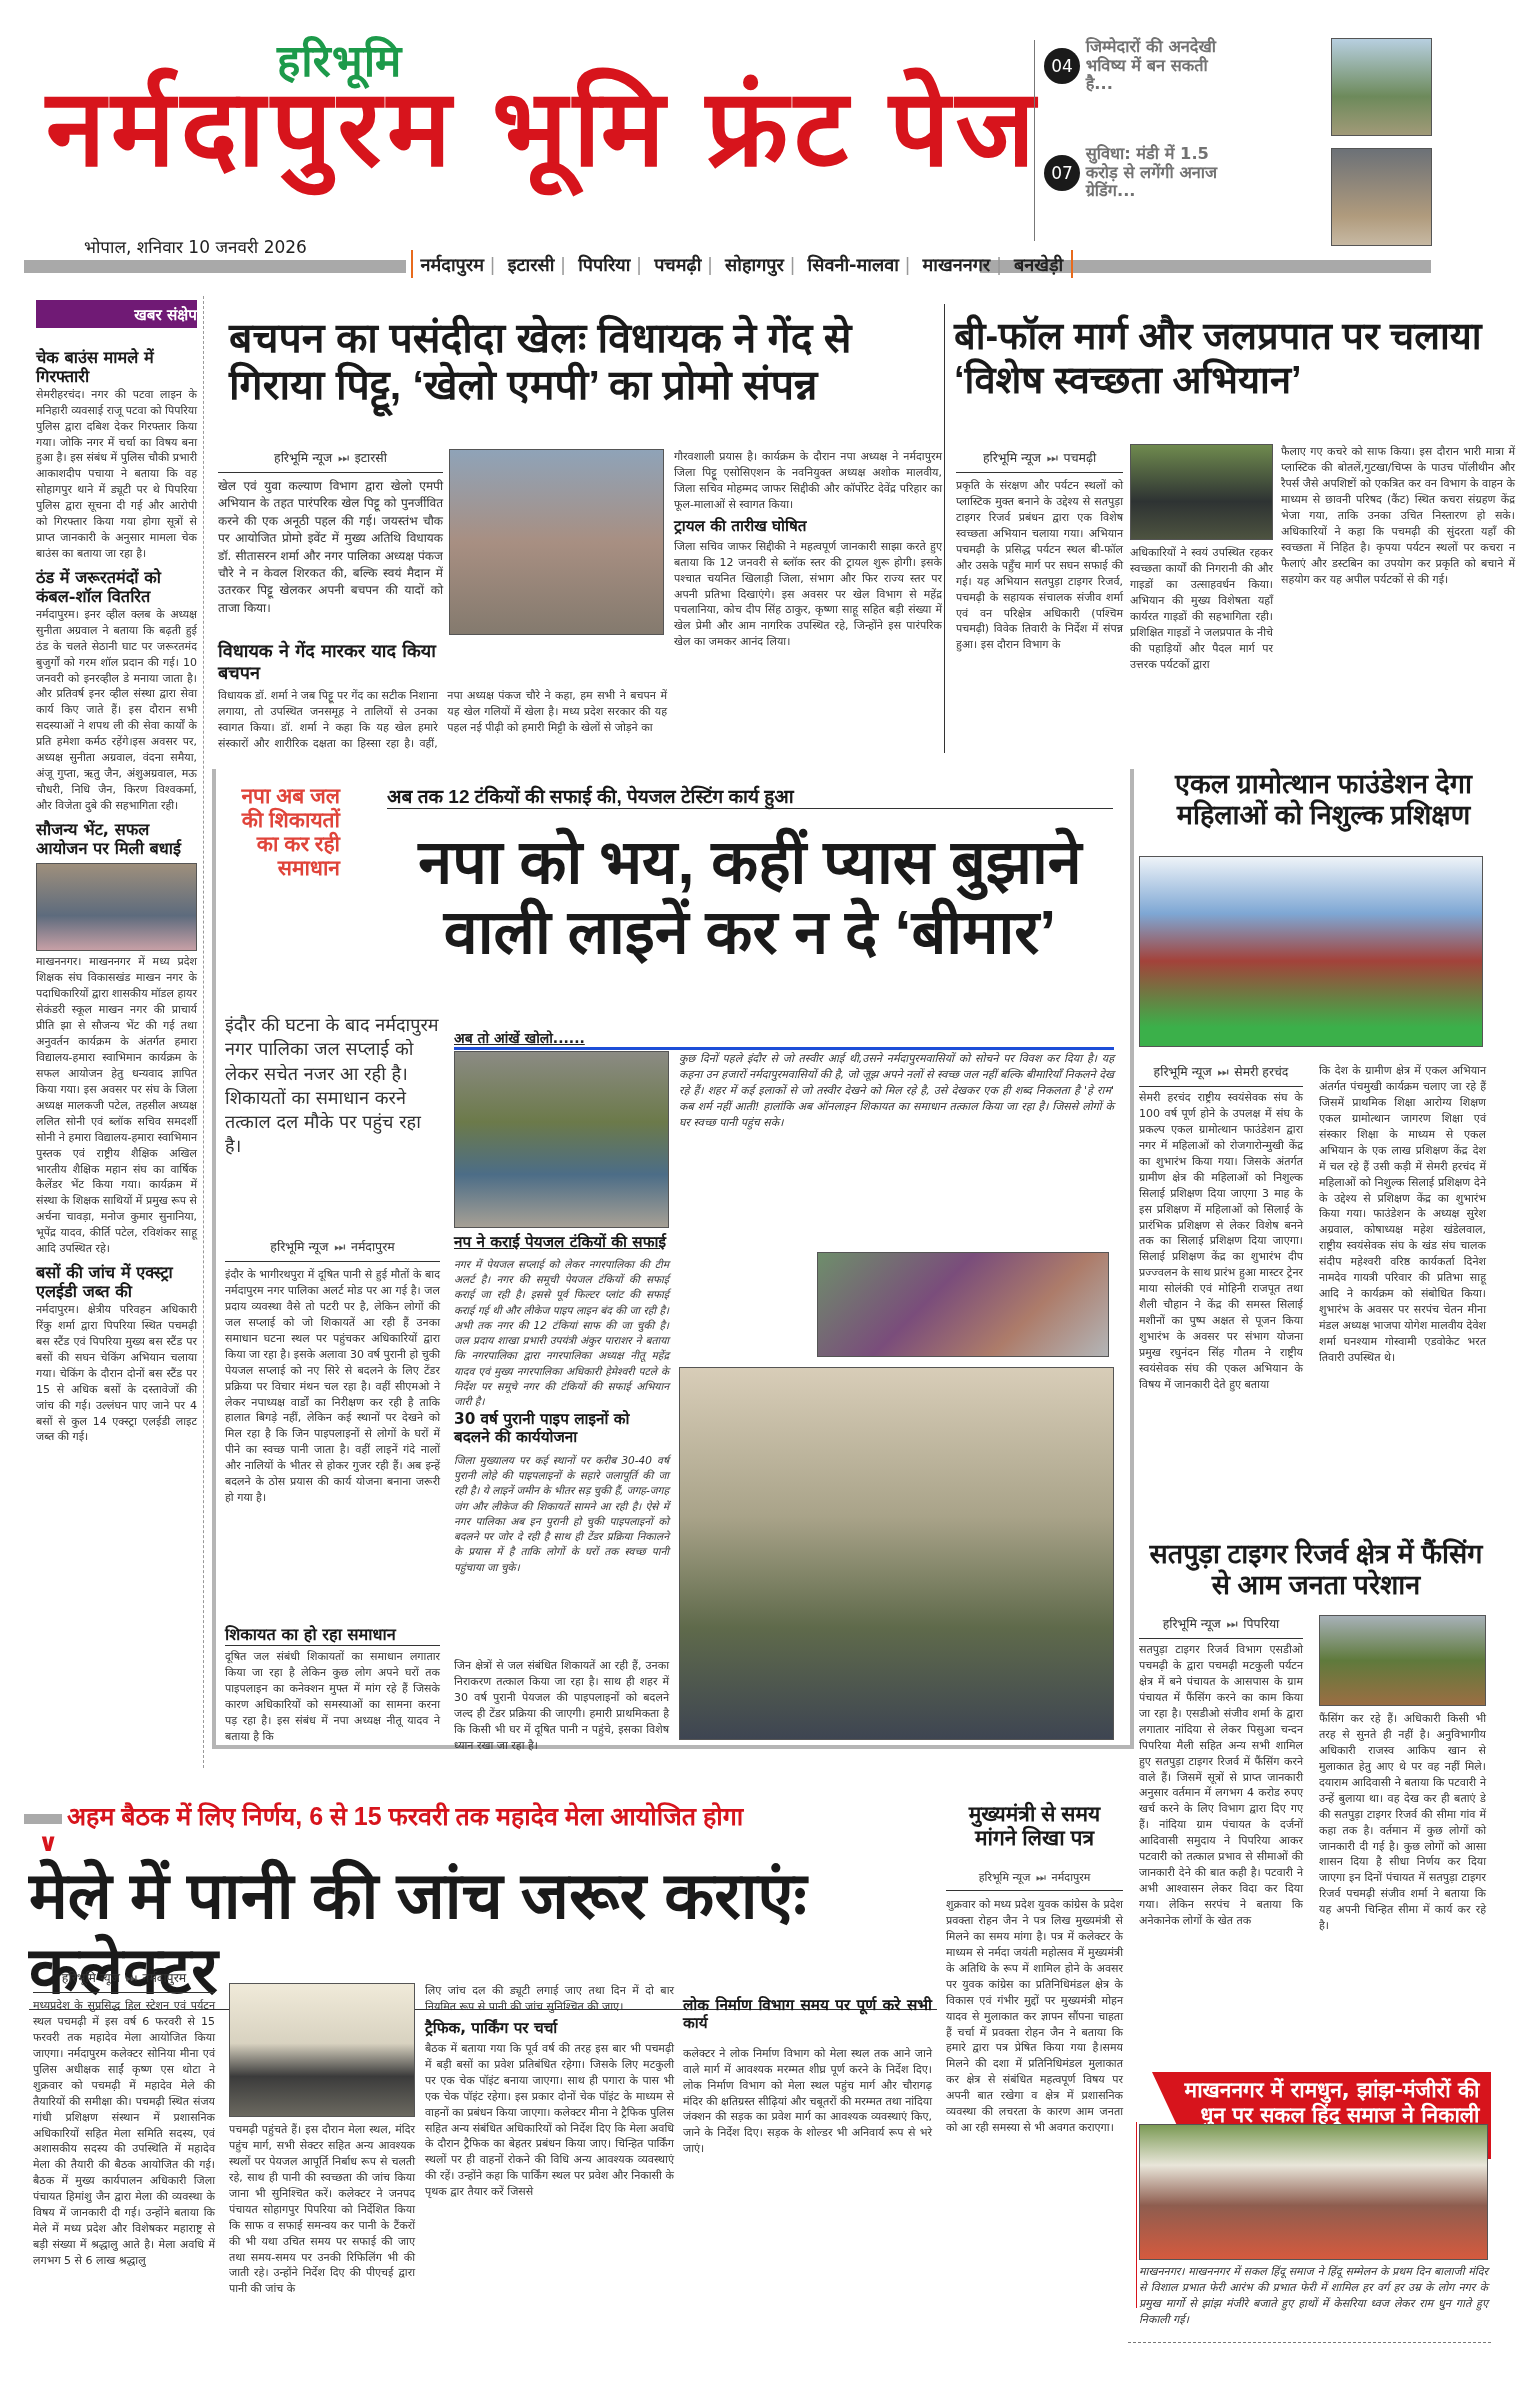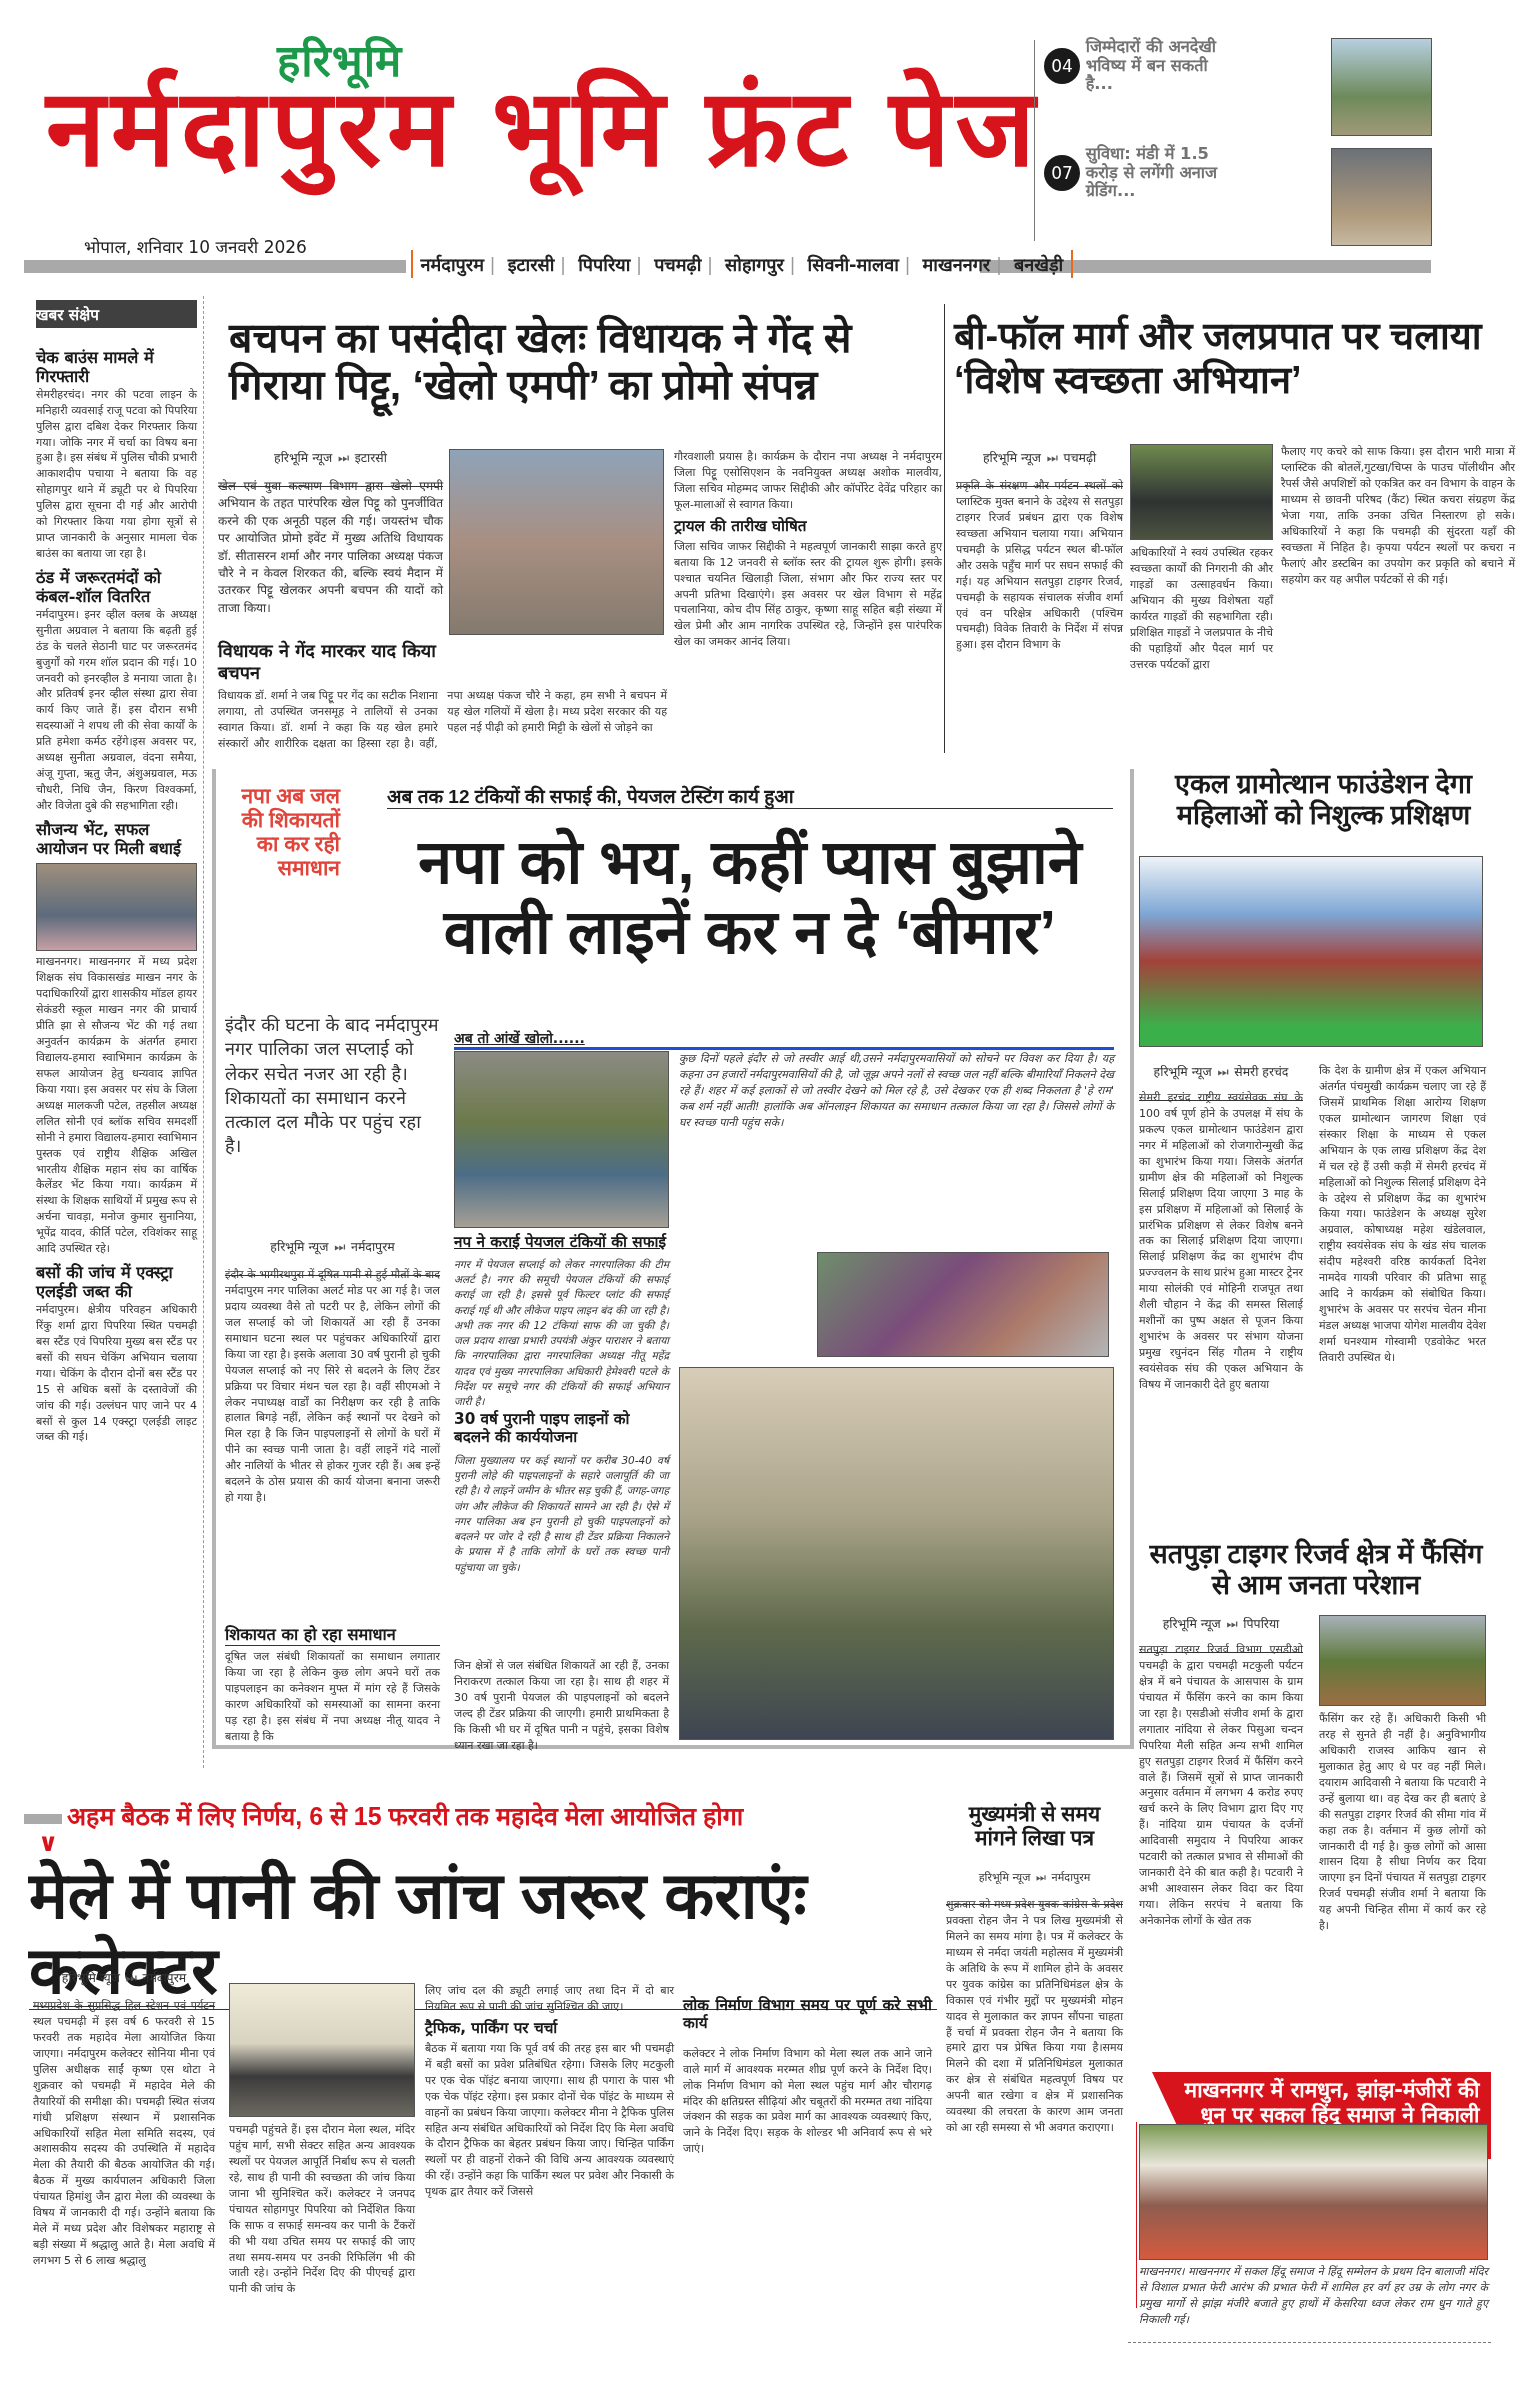--- a/index.html
+++ b/index.html
@@ -10,23 +10,23 @@
 .mast-title{left:46px;top:75px;font-size:107px;font-weight:bold;color:#d7141c;line-height:1;letter-spacing:5.7px;font-family:"Liberation Sans",sans-serif}
 .dateline{left:84px;top:235px;font-size:17px;color:#222}
 .grayrule{height:13.4px;background:#a9a9a9}
 .citynav{left:411px;top:250px;font-size:18px;font-weight:bold;color:#222;white-space:nowrap;border-left:2.9px solid #e86a1c;border-right:2.9px solid #e86a1c;padding:1.9px 7.6px}
 .citynav span.sep{color:#999;margin:0 5.7px;font-weight:normal}
 .teaser-num{width:36px;height:36px;border-radius:50%;background:#1a1a1a;color:#fff;font-size:17px;display:flex;align-items:center;justify-content:center}
 .teaser-text{font-size:16.3px;font-weight:bold;line-height:1.15;color:#737373}
 .photo{background:linear-gradient(135deg,#8a8f6b,#c9b48a 50%,#6b7a5a);border:1px solid #555}
 .col-text{font-size:12px;line-height:1.45;color:#333;text-align:justify}
 .headline{font-weight:bold;color:#1a1a1a;line-height:1.15;font-family:"Liberation Sans",sans-serif}
-.byline{font-size:12.4px;color:#333;border-bottom:1.4px solid #333;padding-bottom:20px;text-align:center}
+.byline{font-size:12.4px;color:#333;border-bottom:1.4px solid #333;padding-bottom:6px;text-align:center}
 .byline .arr{color:#555;margin:0 5.7px}
-.sidebar-tag{background:#404040;color:#fff;font-weight:bold;font-size:15.3px;padding:3.8px 0;text-align:left}
+.sidebar-tag{background:#701a75;color:#fff;font-weight:bold;font-size:15.3px;padding:3.8px 0;text-align:right}
 .side-head{font-size:16.3px;font-weight:bold;color:#1a1a1a;line-height:1.2}
 .vdash{border-left:1px dashed #999}
 .hdash{border-top:1px dashed #777}
 .boxed{border:4.8px solid #b5b5b5;border-top:none}
 .red-banner{background:#d7141c;color:#fff;font-weight:bold;font-size:21px;line-height:1.2;padding:5.7px 11.5px;text-align:right}
 </style>
 </head>
 <body>
 
 <div class="abs mast-brand">हरिभूमि</div>

